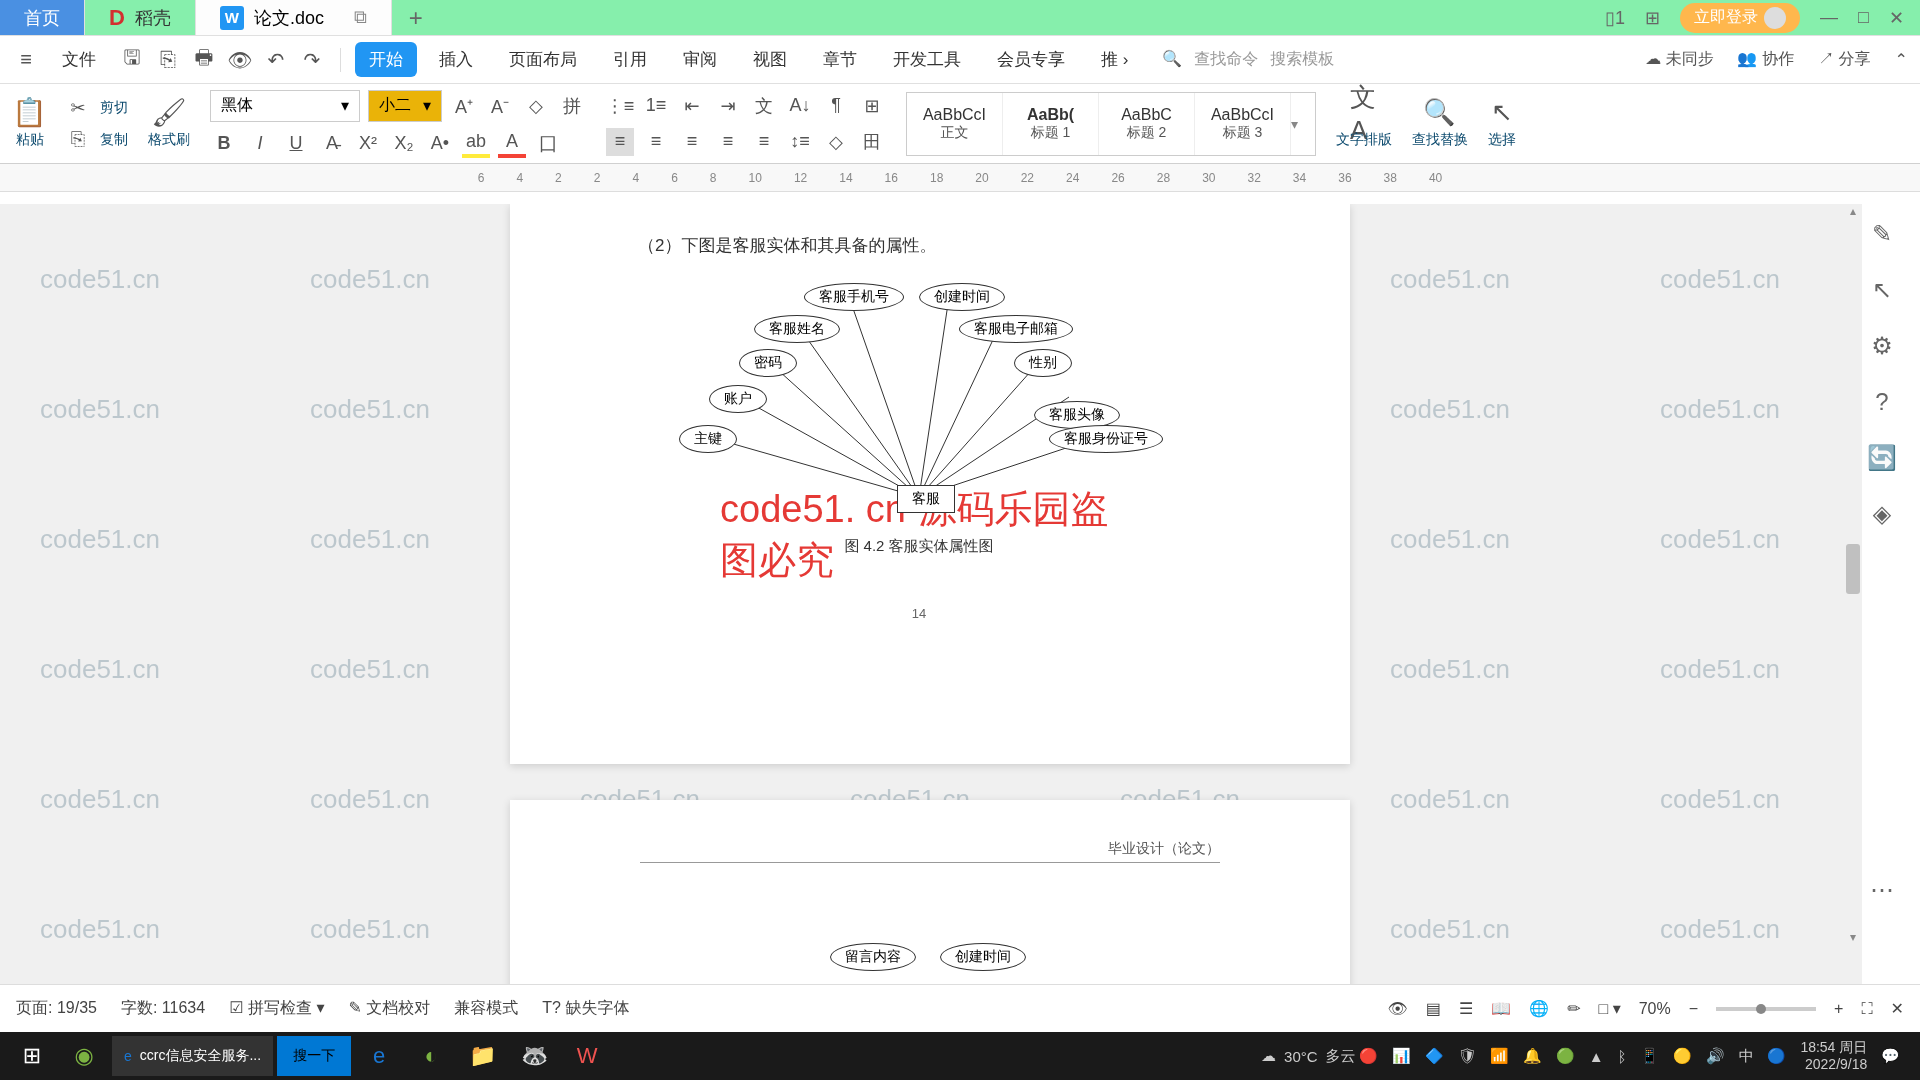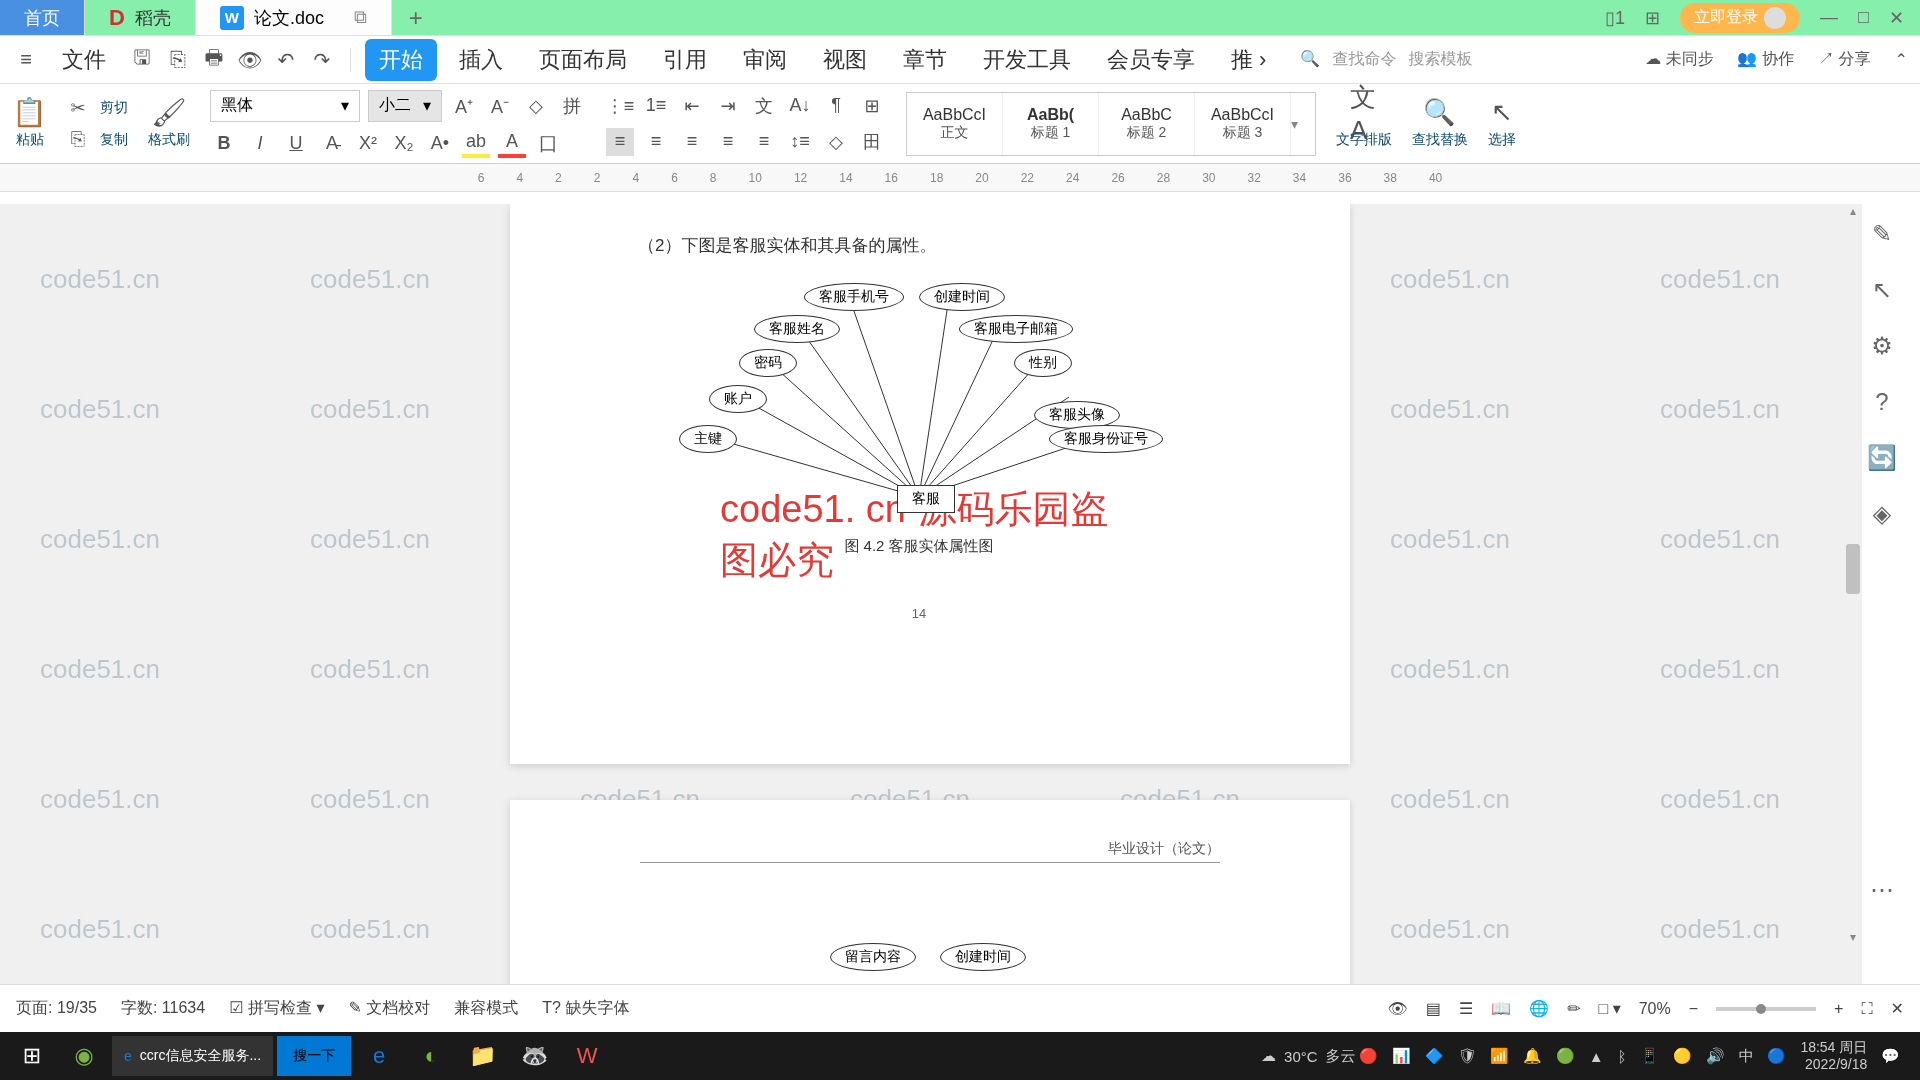--- a/index.html
+++ b/index.html
@@ -12,31 +12,31 @@
 .tab.active { background:#fdfdfd; font-weight:500; }
 .tab .wicon { width:24px; height:24px; background:#2196f3; color:#fff; display:flex; align-items:center; justify-content:center; font-size:15px; font-weight:bold; border-radius:3px; }
 .newtab { width:48px; display:flex; align-items:center; justify-content:center; font-size:24px; color:#666; cursor:pointer; }
 .winctrls { margin-left:auto; display:flex; align-items:center; gap:20px; padding:0 16px; }
 .winctrls > * { cursor:pointer; color:#666; font-size:18px; }
 .login-btn { background:#ffb74d; color:#fff; padding:4px 14px; border-radius:16px; font-size:16px; display:flex; align-items:center; gap:6px; }
 .avatar-circle { width:22px; height:22px; border-radius:50%; background:#ddd; }
 .menubar { height:48px; display:flex; align-items:center; padding:0 12px; gap:8px; border-bottom:1px solid #e0e0e0; }
 .menubar .ic { width:28px; height:28px; display:flex; align-items:center; justify-content:center; color:#555; cursor:pointer; font-size:20px; }
 .menubar .sep { width:1px; height:24px; background:#ddd; margin:0 6px; }
-.menubar .mtab { padding:6px 14px; cursor:pointer; color:#333; font-size:22px; }
+.menubar .mtab { padding:6px 14px; cursor:pointer; color:#333; font-size:17px; }
 .menubar .mtab.active { background:#2196f3; color:#fff; border-radius:6px; }
 .menubar .search { margin-left:12px; color:#999; display:flex; gap:12px; font-size:16px; }
 .menubar .right { margin-left:auto; display:flex; gap:24px; color:#555; font-size:16px; align-items:center; }
 .ribbon { height:80px; display:flex; align-items:center; padding:0 16px; gap:20px; border-bottom:1px solid #d0d0d0; }
 .rgrp { display:flex; flex-direction:column; gap:4px; align-items:center; }
 .rrow { display:flex; gap:8px; align-items:center; }
 .ric { width:28px; height:28px; display:flex; align-items:center; justify-content:center; color:#555; cursor:pointer; font-size:18px; }
 .rlbl { font-size:14px; color:#0c4a6e; }
 .font-sel { border:1px solid #ccc; height:32px; padding:0 10px; min-width:150px; display:flex; align-items:center; justify-content:space-between; background:#fff; font-size:16px; }
-.size-sel { border:1px solid #ccc; height:32px; padding:0 10px; min-width:74px; display:flex; align-items:center; justify-content:space-between; background:#e5e5e5; font-size:16px;gap:8px; }
+.size-sel { border:1px solid #ccc; height:32px; padding:0 10px; min-width:74px; display:flex; align-items:center; justify-content:space-between; background:#eab308; font-size:16px;gap:8px; }
 .styles { display:flex; border:1px solid #ccc; height:64px; }
 .style-item { width:96px; display:flex; flex-direction:column; align-items:center; justify-content:center; border-right:1px solid #eee; cursor:pointer; }
 .style-item .prev { font-size:16px; color:#333; }
 .style-item .name { font-size:14px; color:#555; }
 .ruler { height:28px; background:#f8f8f8; border-bottom:1px solid #ddd; display:flex; align-items:center; justify-content:center; font-size:12px; color:#888; gap:32px; position:relative; }
 .canvas { position:absolute; top:204px; left:0; right:60px; bottom:48px; background:#f0f0f0; overflow:hidden; }
 .page { width:840px; margin:0 auto; background:#fff; box-shadow:0 2px 8px rgba(0,0,0,0.15); padding:30px 70px; position:relative; }
 .page1 { min-height:560px; margin-bottom:36px;padding-left:48px; }
 .page2 { min-height:260px; padding-top:40px; }
 .doctext { font-size:17px; color:#333; margin-bottom:10px; }

